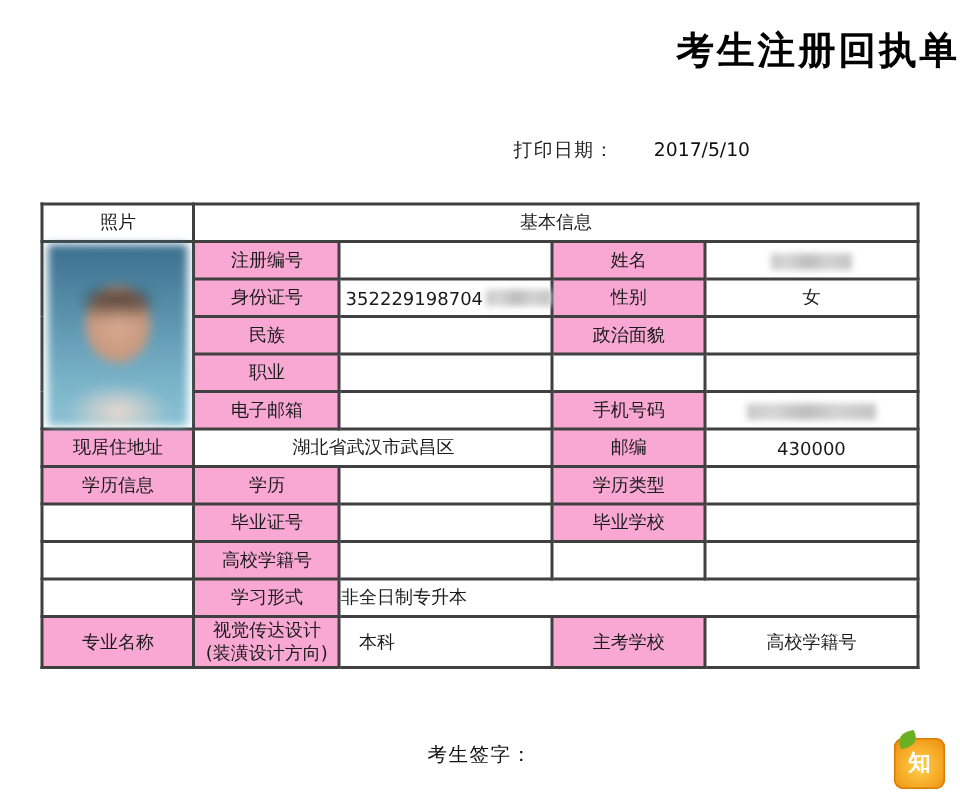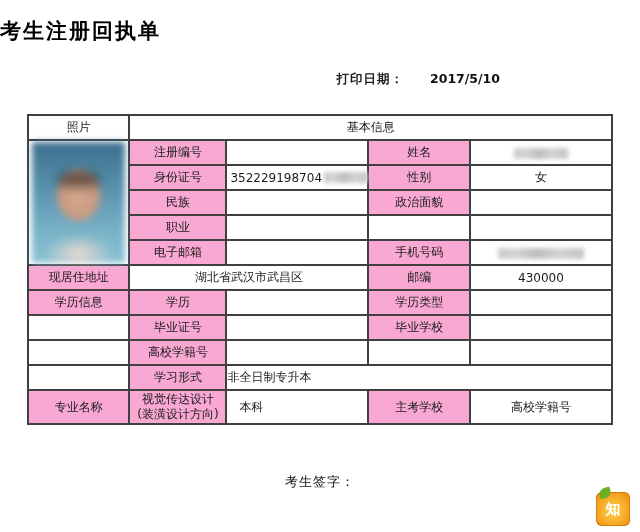--- a/index.html
+++ b/index.html
@@ -14,36 +14,35 @@
     color: #1a1a1a;
     position: relative;
     overflow: hidden;
   }
   .page {
     position: relative;
     width: 640px;
     height: 532px;
   }
   .doc-title {
-    text-align: left;
-    font-size: 21px;
+    text-align: right;
+    font-size: 25px;
     font-weight: bold;
     letter-spacing: 2px;
     padding-top: 17px;
     color: #000;
   }
   .print-row {
-    margin-top: 26px;
+    margin-top: 42px;
     padding-right: 140px;
     display: flex;
     justify-content: flex-end;
     align-items: baseline;
     font-size: 12.5px;
     color: #222;
-    font-weight: bold;
   }
   .print-label {
     letter-spacing: 1px;
   }
   .print-value {
     margin-left: 26px;
     color: #111;
   }
 
   table.form {

